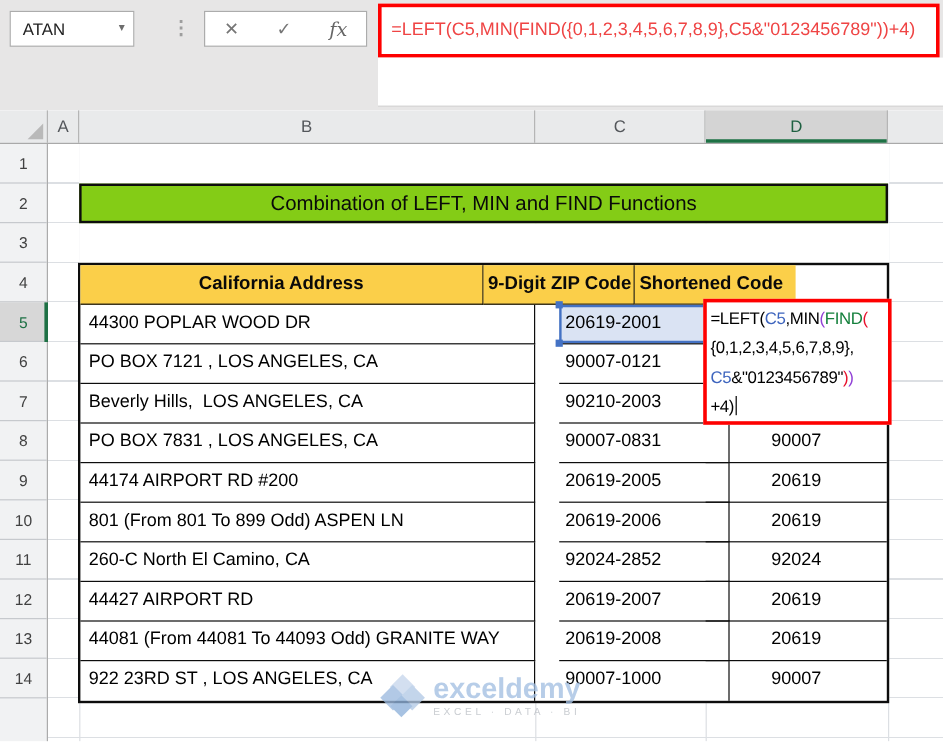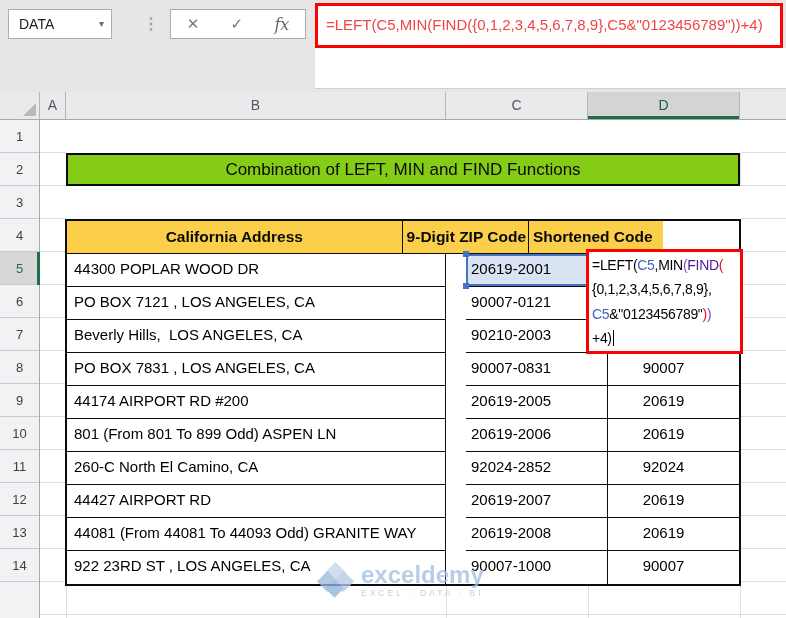--- a/index.html
+++ b/index.html
@@ -95,21 +95,21 @@
   .wm-brand{font-size:24px;font-weight:bold;color:#A4C0E2;line-height:22px;}
   .wm-tag{font-size:8.5px;letter-spacing:3px;color:#BCC0C6;margin-top:2px;}
 </style>
 </head>
 <body>
 
 <div class="screen">
 
   <div class="chrome">
     <div class="name-box">
-      <span>DATA</span>
+      <span>ATAN</span>
       <span class="dd">▾</span>
     </div>
     <div class="sep-dots">⋮</div>
     <div class="fx-box">
       <span class="ic">✕</span>
       <span class="ic">✓</span>
       <span class="fxi">fx</span>
     </div>
     <div class="fbar">
       <span>=LEFT(C5,MIN(FIND({0,1,2,3,4,5,6,7,8,9},C5&amp;"0123456789"))+4)</span>
@@ -211,21 +211,21 @@
           <div class="trow" style="top: 297px;">
             <div class="tcell ta">922 23RD ST , LOS ANGELES, CA</div>
             <div class="tcell tz">90007-1000</div>
             <div class="tcell tc">90007</div>
           </div>
         </div>
     </div>
 
     <div class="d5box">
       <div>
-          <div class="fline"><span style="color: rgb(0, 0, 0);">=LEFT(</span><span style="color: rgb(62, 101, 190);">C5</span><span style="color: rgb(0, 0, 0);">,MIN</span><span style="color: rgb(145, 65, 214);">(</span><span style="color: #4c1d95;">FIND</span><span style="color: rgb(232, 17, 45);">(</span></div>
+          <div class="fline"><span style="color: rgb(0, 0, 0);">=LEFT(</span><span style="color: rgb(62, 101, 190);">C5</span><span style="color: rgb(0, 0, 0);">,MIN</span><span style="color: rgb(145, 65, 214);">(</span><span style="color: #15803d;">FIND</span><span style="color: rgb(232, 17, 45);">(</span></div>
           <div class="fline"><span style="color: rgb(0, 0, 0);">{0,1,2,3,4,5,6,7,8,9},</span></div>
           <div class="fline"><span style="color: rgb(62, 101, 190);">C5</span><span style="color: rgb(0, 0, 0);">&amp;"0123456789"</span><span style="color: rgb(232, 17, 45);">)</span><span style="color: rgb(145, 65, 214);">)</span></div>
           <div class="fline"><span style="color: rgb(0, 0, 0);">+4)</span><span class="caret"></span></div>
         </div>
     </div>
 
     <div class="watermark">
       <div class="wm-logo">
         <i class="wm-d1"></i>
           <i class="wm-d2"></i>

